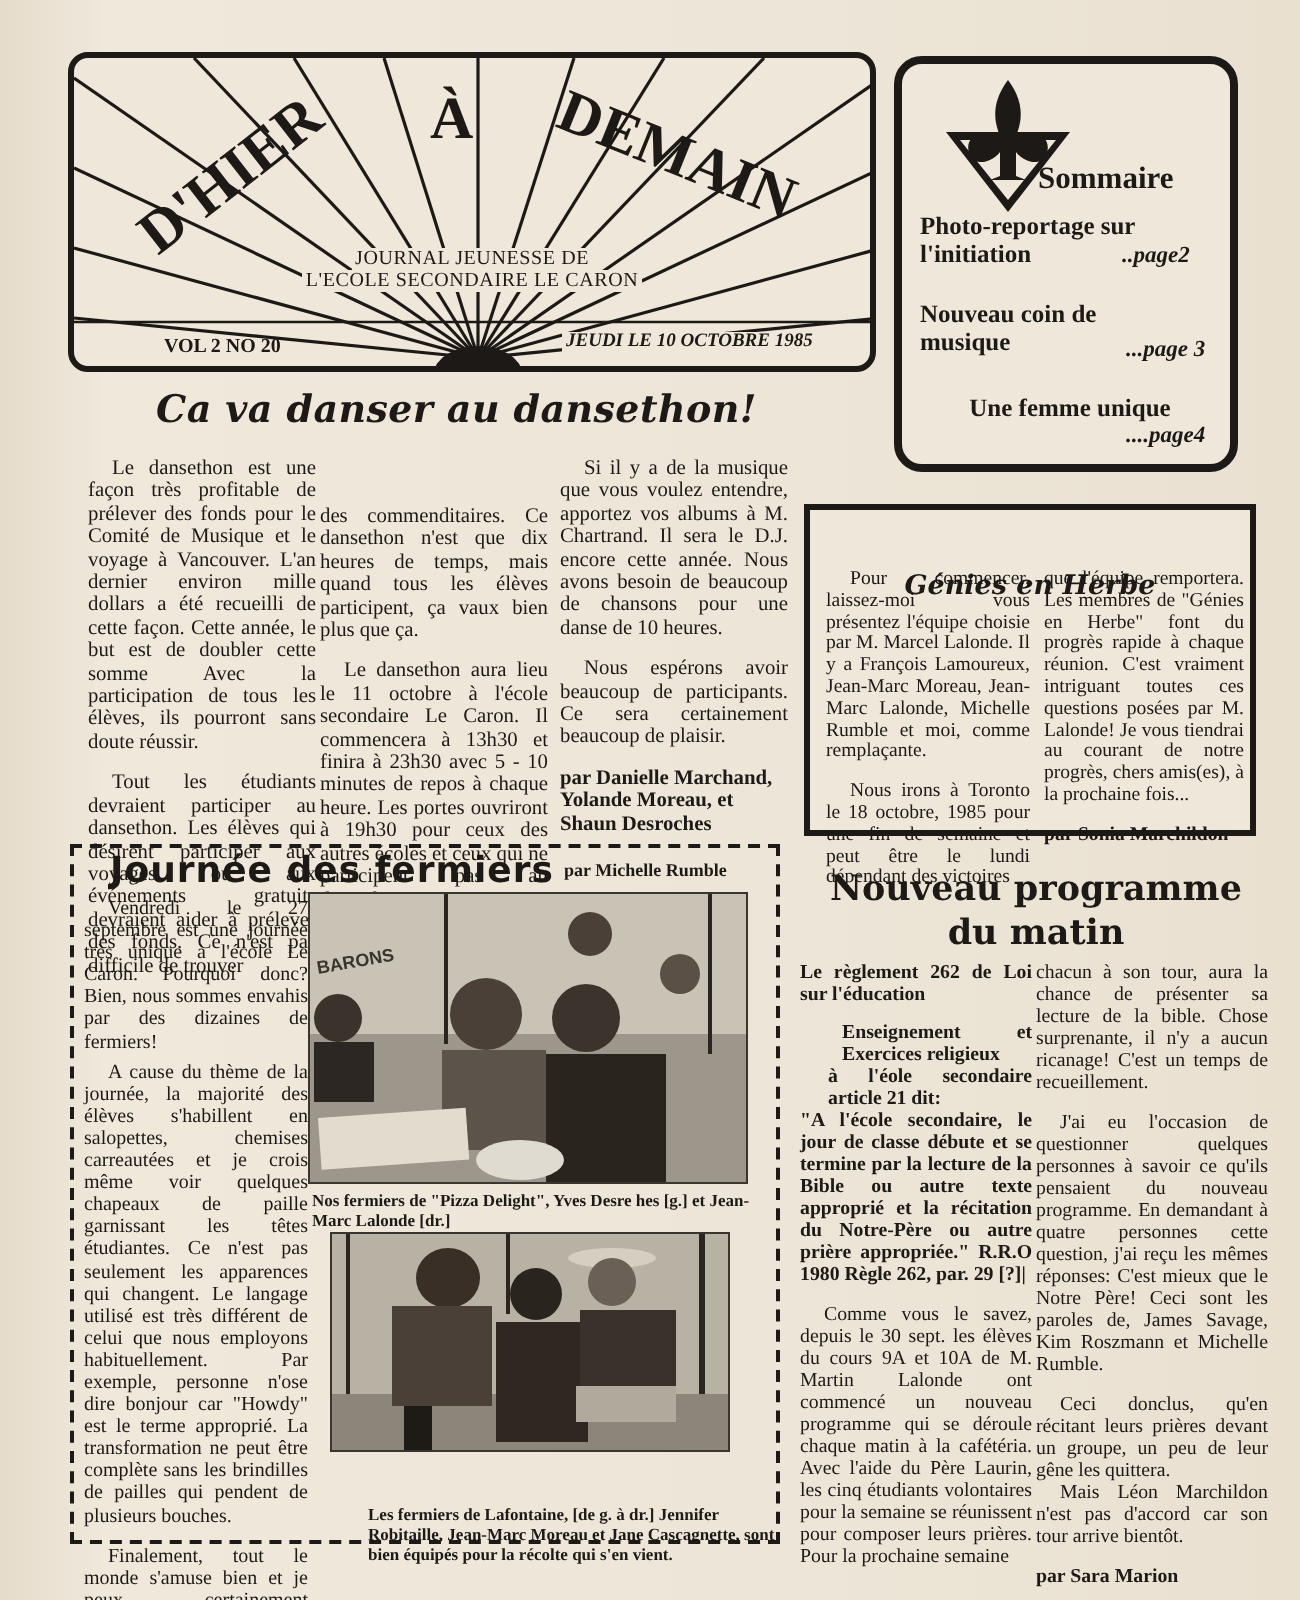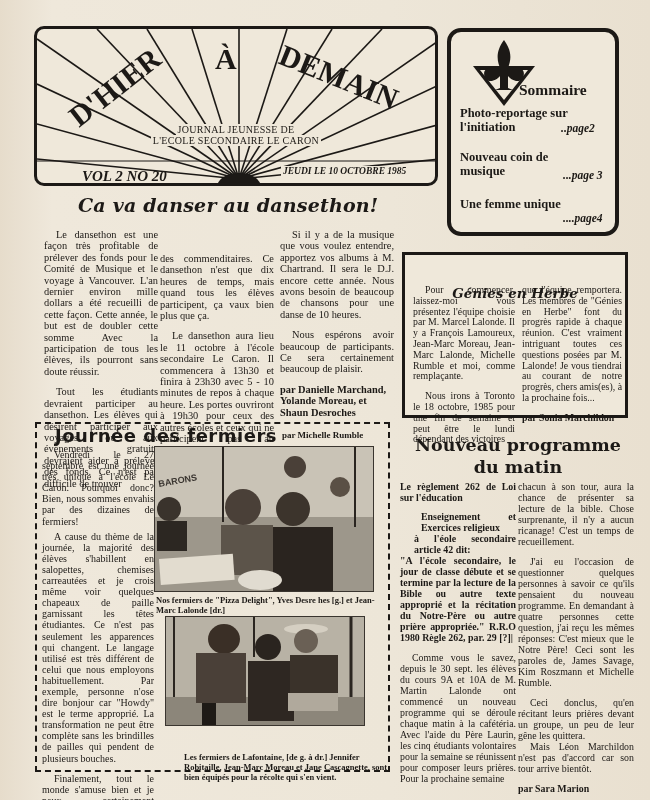--- a/index.html
+++ b/index.html
@@ -20,21 +20,21 @@
   }
   .masthead svg { position: absolute; inset: 0; }
   .mast-sub {
     position: absolute; left: 0; right: 0; top: 95px; text-align: center;
     font-family: "Liberation Serif", serif; font-weight: normal; font-size: 10px; line-height: 11px;
     letter-spacing: 0.3px;
   }
   .mast-sub span { background: #efe8da; padding: 0 2px; }
   .mast-vol {
     position: absolute; left: 45px; top: 139px;
-    font-family: "Liberation Serif", serif; font-style: italic; font-weight: bold; font-size: 15px;
+    font-family: "Liberation Serif", serif; font-weight: bold; font-size: 10px;
   }
   .mast-date {
     position: absolute; left: 244px; top: 137px;
     font-family: "Liberation Serif", serif; font-style: italic; font-weight: bold; font-size: 9.5px;
     background: #efe8da; padding: 0 2px;
   }
 
   
   .sommaire {
     position: absolute; left: 447px; top: 28px; width: 172px; height: 208px;
@@ -152,21 +152,21 @@
       <path d="M33 2 C24 14 26 24 30 32 C20 26 10 30 14 40 C18 46 26 42 29 38 L29 50 L24 52 L42 52 L37 50 L37 38 C40 42 48 46 52 40 C56 30 46 26 36 32 C40 24 42 14 33 2 Z" fill="#1c1916"></path>
     </svg>
     <div class="som-title">Sommaire</div>
 
     <div class="som-item" style="top:74px;">Photo-reportage sur l'initiation</div>
     <div class="som-page" style="left:110px; top:90px;">..page2</div>
 
     <div class="som-item" style="top:118px; width:110px;">Nouveau coin de musique</div>
     <div class="som-page" style="left:112px; top:137px;">...page 3</div>
 
-    <div class="som-item" style="top:165px;">Une femme unique</div>
+    <div class="som-item" style="top:165px;text-align:center;">Une femme unique</div>
     <div class="som-page" style="left:112px; top:180px;">....page4</div>
   </div>
 
   <div class="h-dance">Ca va danser au dansethon!</div>
 
   <div class="col" style="left:44px; top:229px; width:114px;">
     <p>Le dansethon est une façon très profitable de prélever des fonds pour le Comité de Musique et le voyage à Vancouver. L'an dernier environ mille dollars a été recueilli de cette façon. Cette année, le but est de doubler cette somme Avec la participation de tous les élèves, ils pourront sans doute réussir.</p>
     <p>Tout les étudiants devraient participer au dansethon. Les élèves qui désirent participer aux voyages ou aux événements gratuits devraient aider à prélever des fonds. Ce n'est pas difficile de trouver</p>
   </div>
   <div class="col" style="left:160px; top:229px; width:114px;margin-top:24px;">
@@ -244,21 +244,21 @@
   <div class="caption" style="left:184px; top:752px; width:210px;">Les fermiers de Lafontaine, [de g. à dr.] Jennifer Robitaille, Jean-Marc Moreau et Jane Cascagnette, sont bien équipés pour la récolte qui s'en vient.</div>
 
   <div class="h-prog">
     <div>Nouveau programme</div>
     <div>du matin</div>
   </div>
 
   <div class="col" style="left:400px; top:481px; width:116px; font-size:9.9px; line-height:11px;">
     <p class="noind b" style="margin-bottom:8px;">Le règlement 262 de Loi sur l'éducation</p>
     <p class="noind b" style="margin-bottom:0; padding-left:2px;margin-left:19px;">Enseignement et Exercices religieux</p>
-    <p class="noind b" style="margin-bottom:0; padding-left:14px;">à l'éole secondaire article 42 dit:</p>
+    <p class="noind b" style="margin-bottom:0; padding-left:14px;">à l'éole secondaire article 21 dit:</p>
     <p class="noind b">"A l'école secondaire, le jour de classe débute et se termine par la lecture de la Bible ou autre texte approprié et la récitation du Notre-Père ou autre prière appropriée." R.R.O 1980 Règle 262, par. 29 [?]|</p>
     <p>Comme vous le savez, depuis le 30 sept. les élèves du cours 9A et 10A de M. Martin Lalonde ont commencé un nouveau programme qui se déroule chaque matin à la cafétéria. Avec l'aide du Père Laurin, les cinq étudiants volontaires pour la semaine se réunissent pour composer leurs prières. Pour la prochaine semaine</p>
   </div>
   <div class="col" style="left:518px; top:481px; width:116px; font-size:9.9px; line-height:11px;">
     <p class="noind">chacun à son tour, aura la chance de présenter sa lecture de la bible. Chose surprenante, il n'y a aucun ricanage! C'est un temps de recueillement.</p>
     <p>J'ai eu l'occasion de questionner quelques personnes à savoir ce qu'ils pensaient du nouveau programme. En demandant à quatre personnes cette question, j'ai reçu les mêmes réponses: C'est mieux que le Notre Père! Ceci sont les paroles de, James Savage, Kim Roszmann et Michelle Rumble.</p>
     <p style="margin-bottom:0;">Ceci donclus, qu'en récitant leurs prières devant un groupe, un peu de leur gêne les quittera.</p>
     <p>Mais Léon Marchildon n'est pas d'accord car son tour arrive bientôt.</p>
     <p class="byline">par Sara Marion</p>
   </div>

